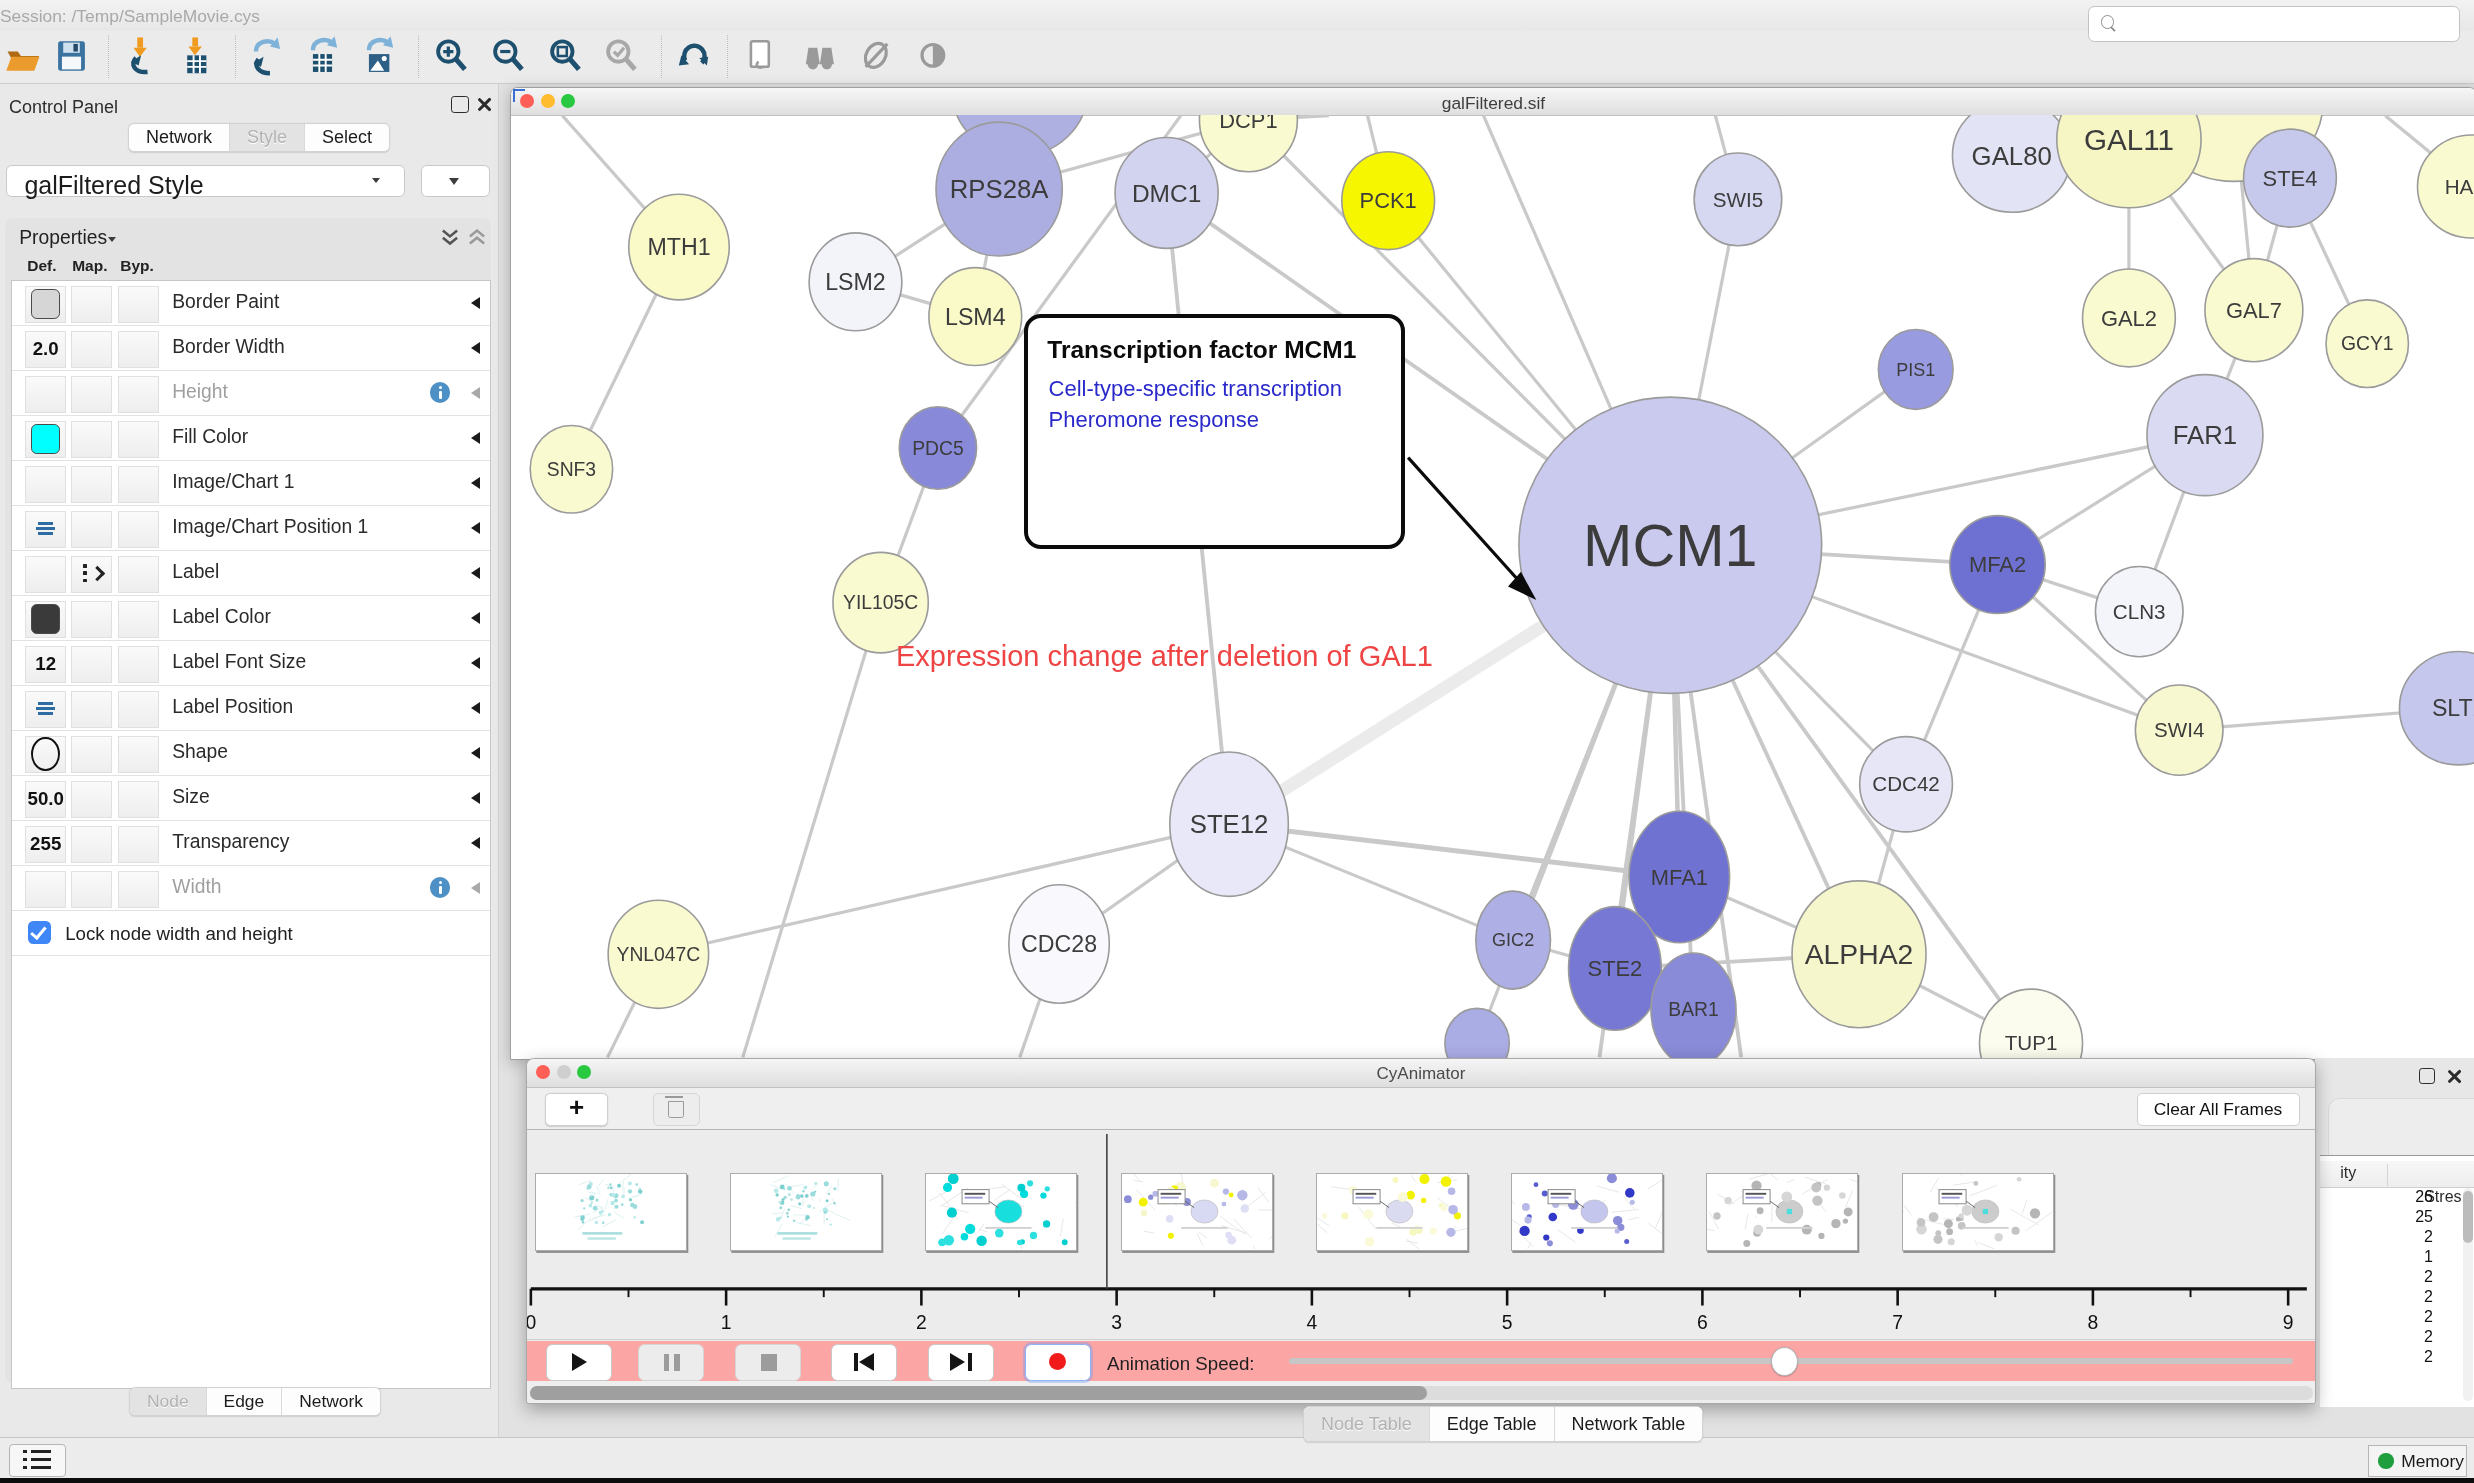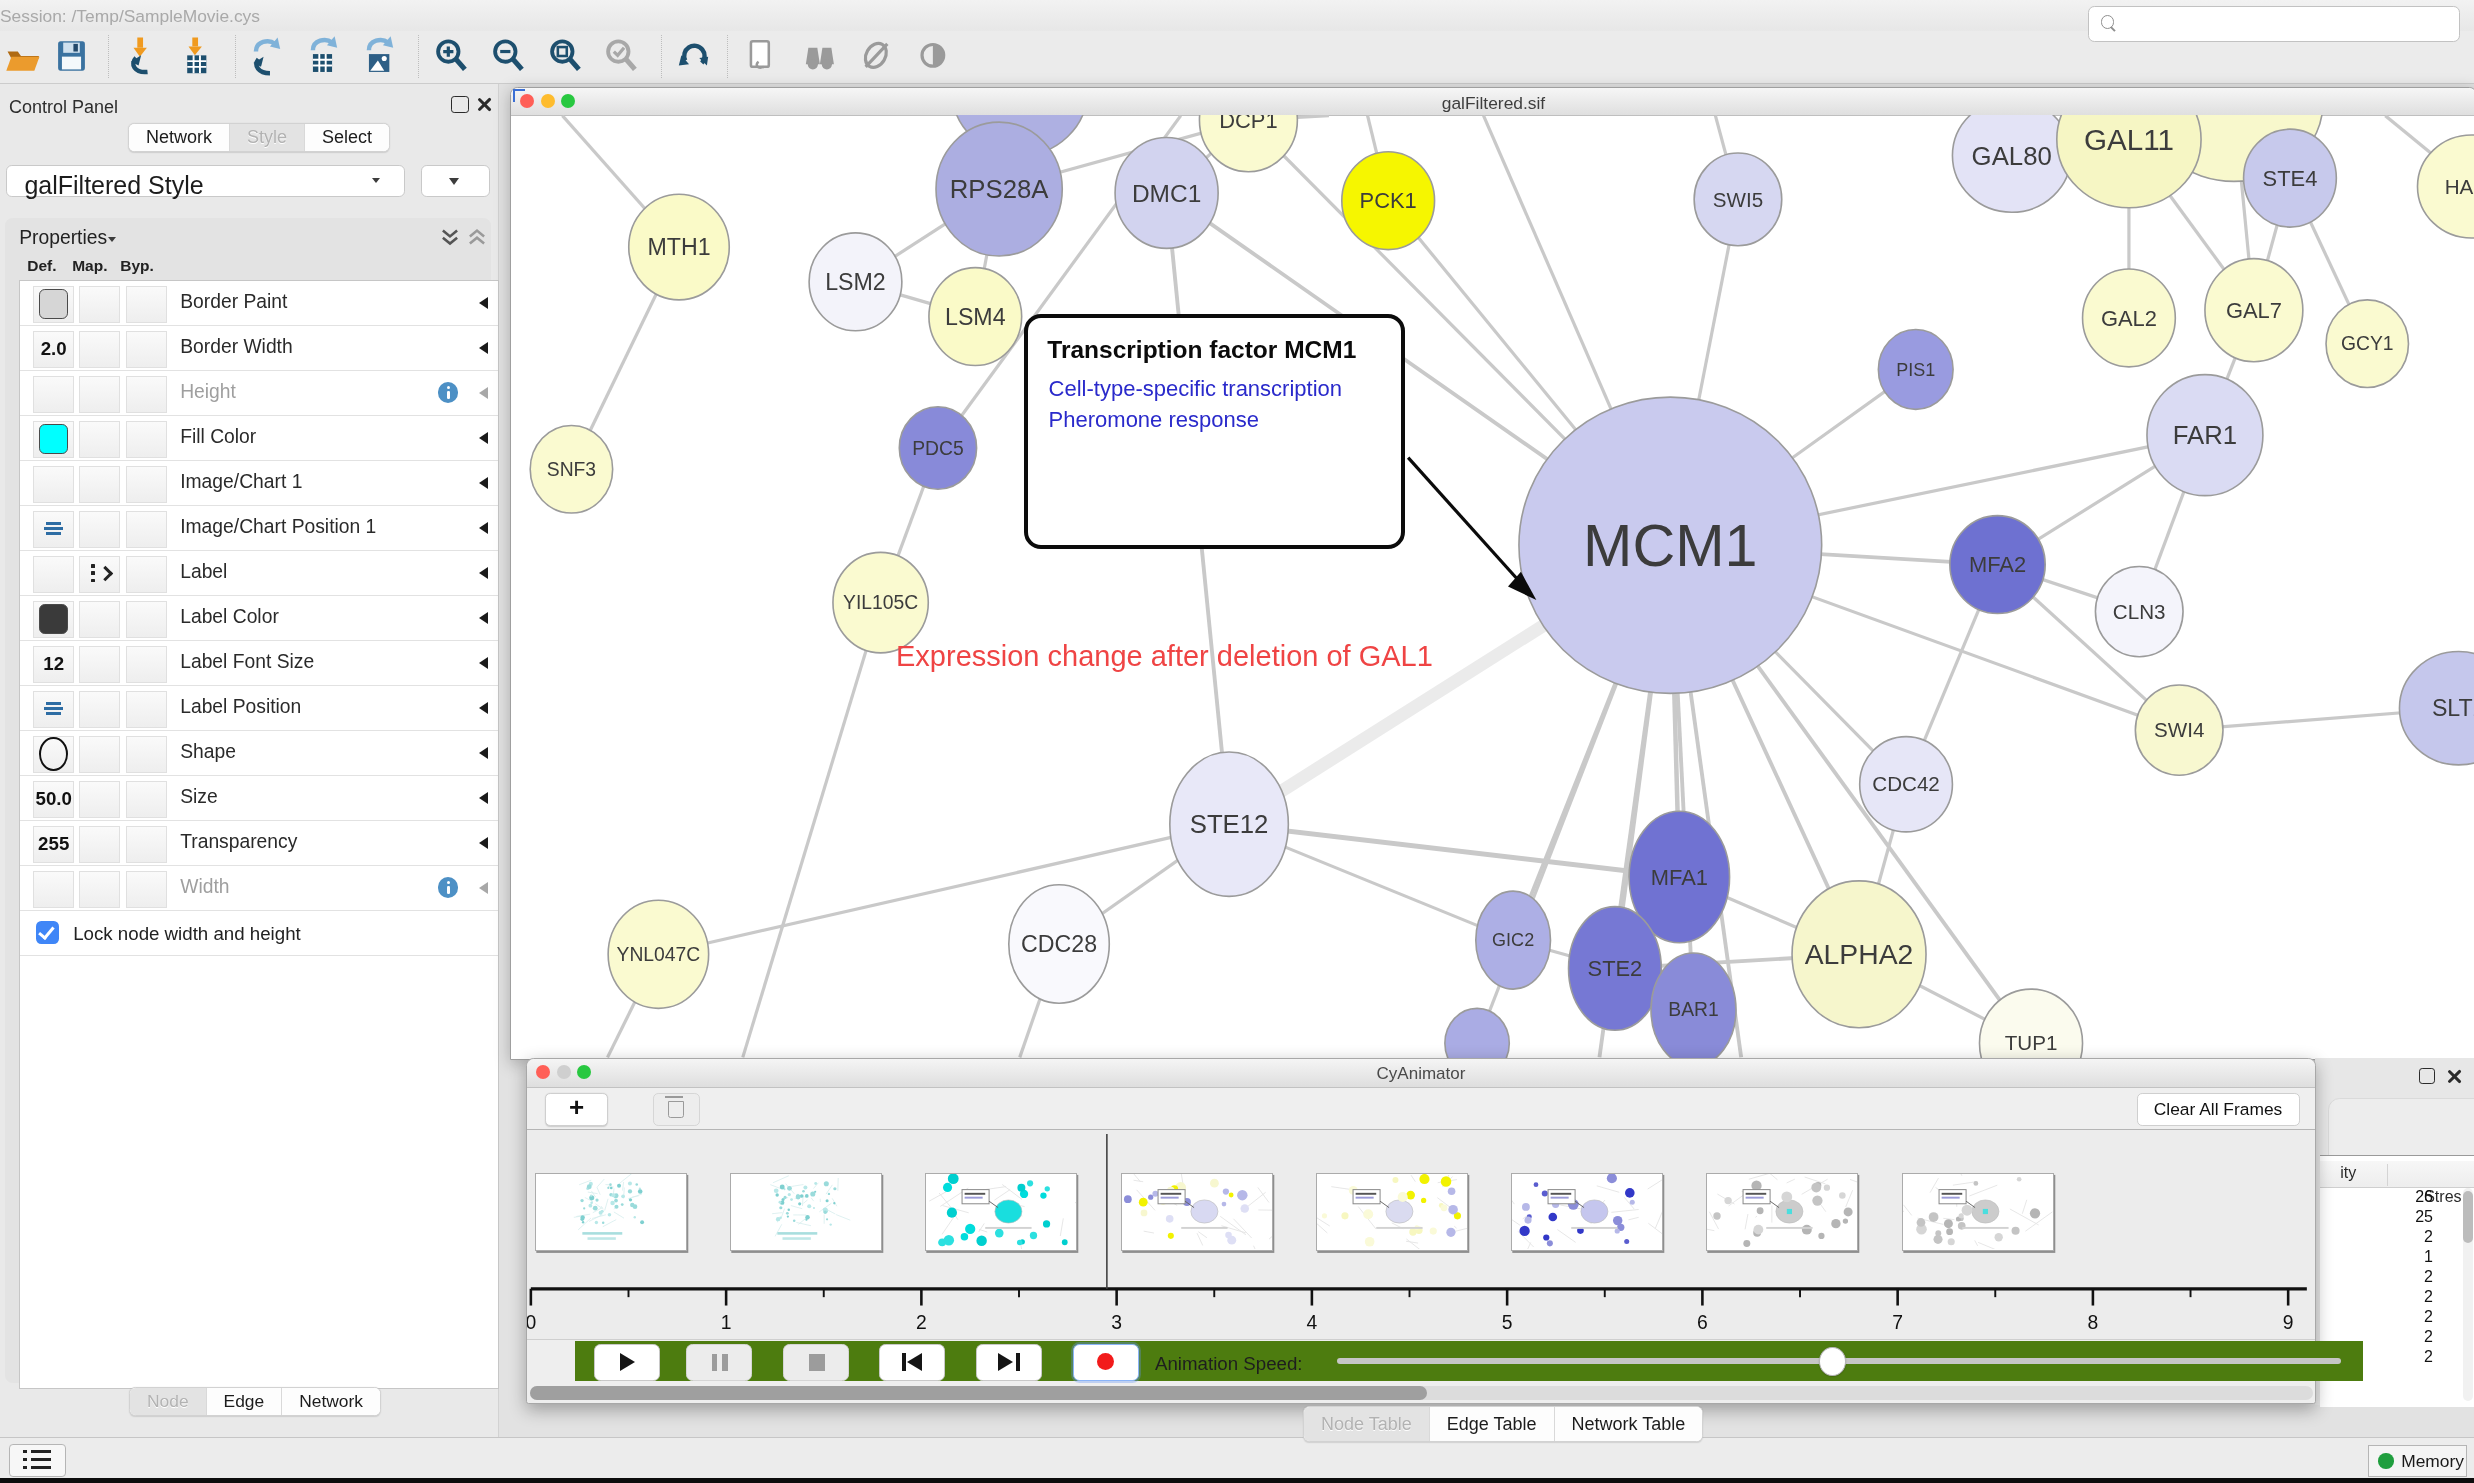--- a/index.html
+++ b/index.html
@@ -31,21 +31,21 @@
   #style-select{left:6.4px;top:81px;width:397px;height:30px;background:#fff;border:1.3px solid #c9c9c9;border-radius:5.8px;}
   #style-select .lbl{position:absolute;left:17px;top:5.2px;font-size:25px;}
   .caret-down{position:absolute;width:0;height:0;border-left:5.8px solid transparent;border-right:5.8px solid transparent;border-top:7px solid #3c3c3c;}
   #style-more{left:421px;top:81px;width:67px;height:30px;background:#fff;border:1.3px solid #c9c9c9;border-radius:5.8px;}
   #props-panel{left:5.2px;top:134px;width:486px;height:1165px;background:#e3e3e3;border-radius:7.7px;}
   #props-header{left:14px;top:9px;font-size:19.3px;color:#222;}
   #props-caret{left:103px;top:19.3px;border-left-width:4.5px;border-right-width:4.5px;border-top-width:5.8px;}
   .chev{position:absolute;width:22px;height:22px;}
   #col-def{left:22px;top:39px;} #col-map{left:67px;top:39px;} #col-byp{left:115px;top:39px;}
   .colhdr{position:absolute;font-size:15.5px;font-weight:bold;color:#222;}
-  #prop-rows{left:14px;top:62px;width:478px;height:1107px;background:#fff;border:1.3px solid #c6c6c6;}
+  #prop-rows{left:6px;top:62px;width:478px;height:1107px;background:#fff;border:1.3px solid #c6c6c6;}
   .prop-row{position:relative;height:44px;border-bottom:0.6px solid #e2e2e2;}
   .prop-cell{position:absolute;top:4.5px;width:39px;height:35px;background:linear-gradient(#fafafa,#eeeeee);border:0.6px solid #e0e0e0;display:flex;align-items:center;justify-content:center;}
   .cell-def{left:13px;} .cell-map{left:59px;} .cell-byp{left:106px;}
   .swatch{width:27px;height:28px;border:1.3px solid #4a4a4a;border-radius:5.8px;}
   .defnum{font-size:18.7px;font-weight:bold;color:#111;}
   .prop-label{position:absolute;left:160px;top:10.3px;font-size:19.3px;color:#2a2a2a;}
   .prop-label.dis{color:#9f9f9f;}
   .row-arrow{position:absolute;right:10.3px;top:15.5px;width:0;height:0;border-top:6.4px solid transparent;border-bottom:6.4px solid transparent;border-right:9px solid #1a1a1a;}
   .row-arrow.dis{border-right-color:#a8a8a8;}
   .info-icon{position:absolute;right:40px;top:11px;width:20.6px;height:20.6px;border-radius:50%;background:#4d90c5;}
@@ -79,21 +79,21 @@
   #cy-titlebar{left:0;top:0;width:100%;height:28px;background:linear-gradient(#f5f5f5,#dedede);border-bottom:0.6px solid #c2c2c2;border-radius:7.7px 7.7px 0 0;}
   #cy-title{width:100%;text-align:center;top:5.2px;font-size:17px;color:#4a4a4a;}
   #cy-toolbar{left:0;top:29px;width:100%;height:41px;background:#efefef;}
   #cy-add{left:18px;top:5.2px;width:61px;height:31px;background:#fff;border:1.3px solid #cfcfcf;border-radius:5.2px;font-size:26px;font-weight:bold;text-align:center;line-height:27px;color:#111;box-shadow:0 0.6px 1.3px rgba(0,0,0,.15);}
   #cy-trash{left:126px;top:5.2px;width:45px;height:31px;background:#ededed;border:1.3px solid #d6d6d6;border-radius:5.2px;}
   .trash-icon{position:absolute;left:14px;top:6.4px;width:14px;height:15.5px;border:1.9px solid #9a9a9a;border-radius:0 0 2.6px 2.6px;}
   .trash-icon::before{content:"";position:absolute;left:-3.9px;top:-5.8px;width:18px;height:2.6px;background:#9a9a9a;}
   #cy-clear{right:15.5px;top:5.2px;width:161px;height:31px;background:#fff;border:1.3px solid #cfcfcf;border-radius:5.2px;font-size:17.4px;text-align:center;line-height:30px;color:#111;}
   #cy-timeline{left:0;top:70px;width:100%;height:209px;background:#ececec;border-top:1.3px solid #b5b5b5;border-bottom:1.3px solid #cfcfcf;}
   .frame-thumb{position:absolute;width:150px;height:76px;background:#fff;border:0.6px solid #ababab;box-shadow:1.3px 1.9px 0 #8e8e8e;}
-  #cy-controls{left:0;top:282px;width:100%;height:40px;background:#4d7c0f;margin-left:48px;}
+  #cy-controls{left:0;top:282px;width:100%;height:40px;background:#fca5a5;}
   .mbtn{position:absolute;top:2.6px;width:64px;height:35px;background:#fff;border:1.3px solid #c8c8c8;border-radius:6.4px;}
   .mbtn.grey{background:#ececec;border-color:#d5d5d5;}
   .tri-right{position:absolute;left:24.5px;top:8.4px;width:0;height:0;border-top:9px solid transparent;border-bottom:9px solid transparent;border-left:15.5px solid #151515;}
   .pausebars i{position:absolute;top:9px;width:5.8px;height:17px;background:#9c9c9c;}
   .pausebars i:nth-child(1){left:24.5px;} .pausebars i:nth-child(2){left:35px;}
   .stopsq{position:absolute;left:24.5px;top:9px;width:16px;height:17px;background:#9c9c9c;}
   .skipbar{position:absolute;top:8.4px;width:3.9px;height:18px;background:#151515;}
   .tri-left{position:absolute;top:8.4px;width:0;height:0;border-top:9px solid transparent;border-bottom:9px solid transparent;border-right:15.5px solid #151515;}
   #btn-record{border:1.9px solid #8ab4f8;box-shadow:0 0 0 1.9px rgba(100,150,245,.35);}
   .recdot{position:absolute;left:23px;top:8.4px;width:17.4px;height:17.4px;border-radius:50%;background:#f21b1b;}

